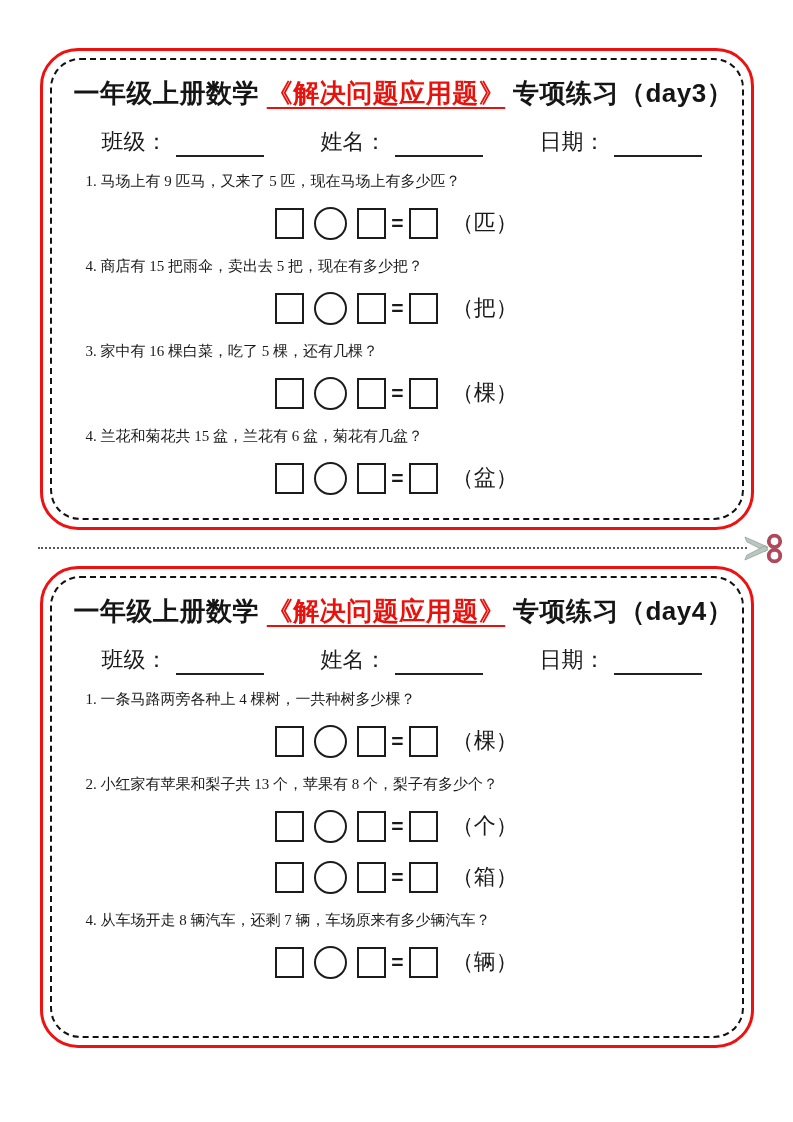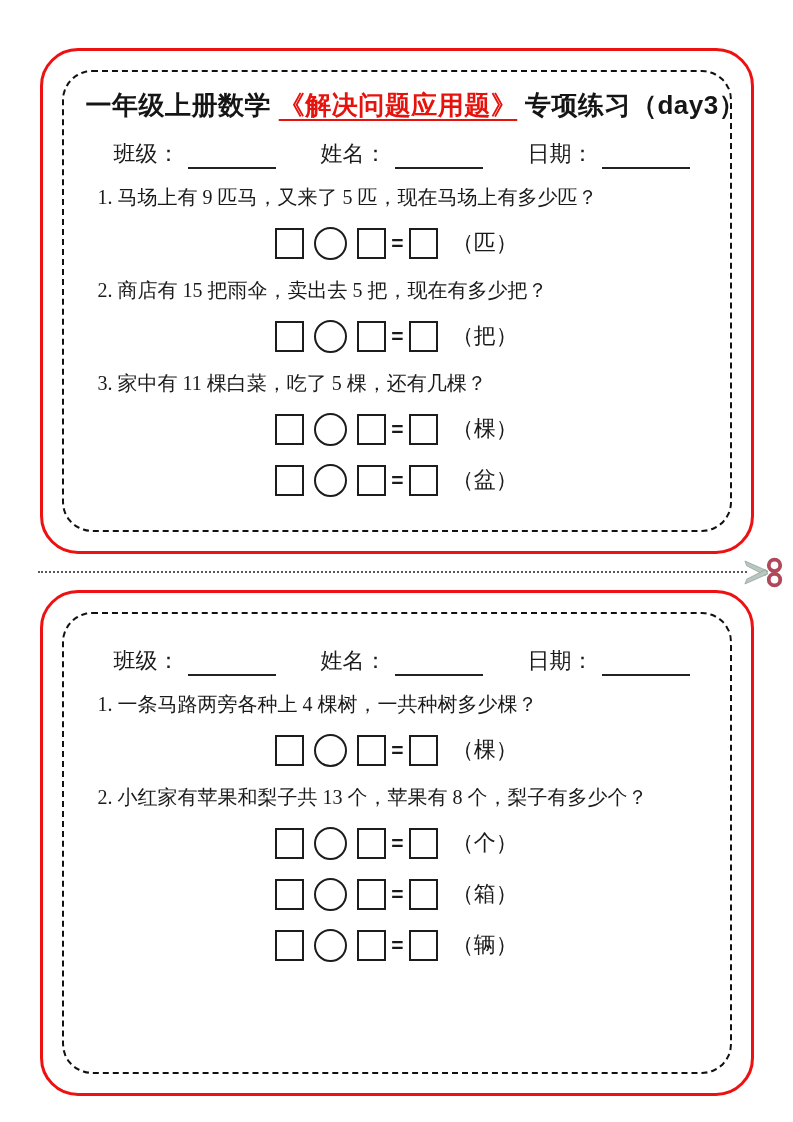--- a/index.html
+++ b/index.html
@@ -10,21 +10,21 @@
     color: #1a1a1a;
     padding-top: 48px;
     overflow: hidden;
     position: relative;
   }
   .card {
     width: 714px;
     margin: 0 auto;
     border: 3px solid #ee1111;
     border-radius: 38px;
-    padding: 19px;
+    padding: 7px;
     background: #ffffff;
   }
   .inner {
     border: 2px dashed #111111;
     border-radius: 30px;
     padding: 16px 22px 18px 22px;
     min-height: 462px;
   }
   .title {
     font-family: "Liberation Sans", "DejaVu Sans", sans-serif;
@@ -52,21 +52,21 @@
   }
   .field { display: flex; align-items: flex-end; }
   .blank {
     display: inline-block;
     width: 88px;
     height: 24px;
     border-bottom: 2.5px solid #222222;
     margin-left: 8px;
   }
   .ptext {
-    font-size: 20px;
+    font-size: 15px;
     margin: 15px 0 0 12px;
     white-space: nowrap;
   }
   .equation {
     display: flex;
     align-items: center;
     justify-content: center;
     margin-top: 13px;
     height: 38px;
   }
@@ -136,44 +136,45 @@
         <span class="box"></span>
         <span class="circle"></span>
         <span class="box"></span>
         <span class="eq">=</span>
         <span class="box"></span>
         <span class="unit">（匹）</span>
       </div>
     </div>
 
     <div>
-      <p class="ptext">2. 商店有 15 把雨伞，卖出去 5 把，现在有多少把？</p>
+      <p class="ptext">4. 商店有 15 把雨伞，卖出去 5 把，现在有多少把？</p>
       <div class="equation">
         <span class="box"></span>
         <span class="circle"></span>
         <span class="box"></span>
         <span class="eq">=</span>
         <span class="box"></span>
         <span class="unit">（把）</span>
       </div>
     </div>
 
     <div>
-      <p class="ptext">3. 家中有 11 棵白菜，吃了 5 棵，还有几棵？</p>
+      <p class="ptext">3. 家中有 16 棵白菜，吃了 5 棵，还有几棵？</p>
       <div class="equation">
         <span class="box"></span>
         <span class="circle"></span>
         <span class="box"></span>
         <span class="eq">=</span>
         <span class="box"></span>
         <span class="unit">（棵）</span>
       </div>
     </div>
 
     <div>
+      <p class="ptext">4. 兰花和菊花共 15 盆，兰花有 6 盆，菊花有几盆？</p>
       <div class="equation">
         <span class="box"></span>
         <span class="circle"></span>
         <span class="box"></span>
         <span class="eq">=</span>
         <span class="box"></span>
         <span class="unit">（盆）</span>
       </div>
     </div>
   </div>
@@ -184,20 +185,21 @@
   <svg class="scissors" width="42" height="33" viewBox="0 0 44 34">
     <path d="M2 5 L26 15.5 L23.5 20 L4 10 Z" fill="#b9c8bf" stroke="#8fa098" stroke-width="0.8"></path>
     <path d="M2 29 L26 18.5 L23.5 14 L4 24 Z" fill="#b9c8bf" stroke="#8fa098" stroke-width="0.8"></path>
     <circle cx="33" cy="9.5" r="6" fill="none" stroke="#b0485a" stroke-width="4"></circle>
     <circle cx="33" cy="24.5" r="6" fill="none" stroke="#b0485a" stroke-width="4"></circle>
   </svg>
 </div>
 
 <section class="card">
   <div class="inner">
+    <h1 class="title"><span>一年级上册数学</span> <span class="hl">《解决问题应用题》</span> <span>专项练习（day4）</span></h1>
 
     <div class="fields">
       <div class="field">
         <span>班级：</span>
         <span class="blank"></span>
       </div>
       <div class="field">
         <span>姓名：</span>
         <span class="blank"></span>
       </div>
@@ -236,20 +238,21 @@
         <span class="box"></span>
         <span class="circle"></span>
         <span class="box"></span>
         <span class="eq">=</span>
         <span class="box"></span>
         <span class="unit">（箱）</span>
       </div>
     </div>
 
     <div>
+      <p class="ptext">4. 从车场开走 8 辆汽车，还剩 7 辆，车场原来有多少辆汽车？</p>
       <div class="equation">
         <span class="box"></span>
         <span class="circle"></span>
         <span class="box"></span>
         <span class="eq">=</span>
         <span class="box"></span>
         <span class="unit">（辆）</span>
       </div>
     </div>
   </div>

